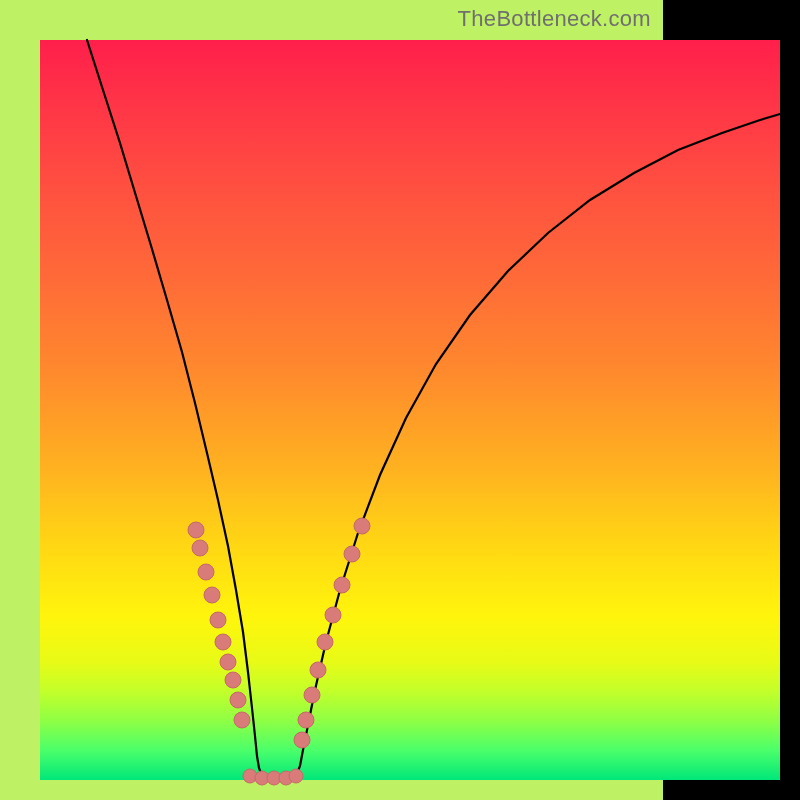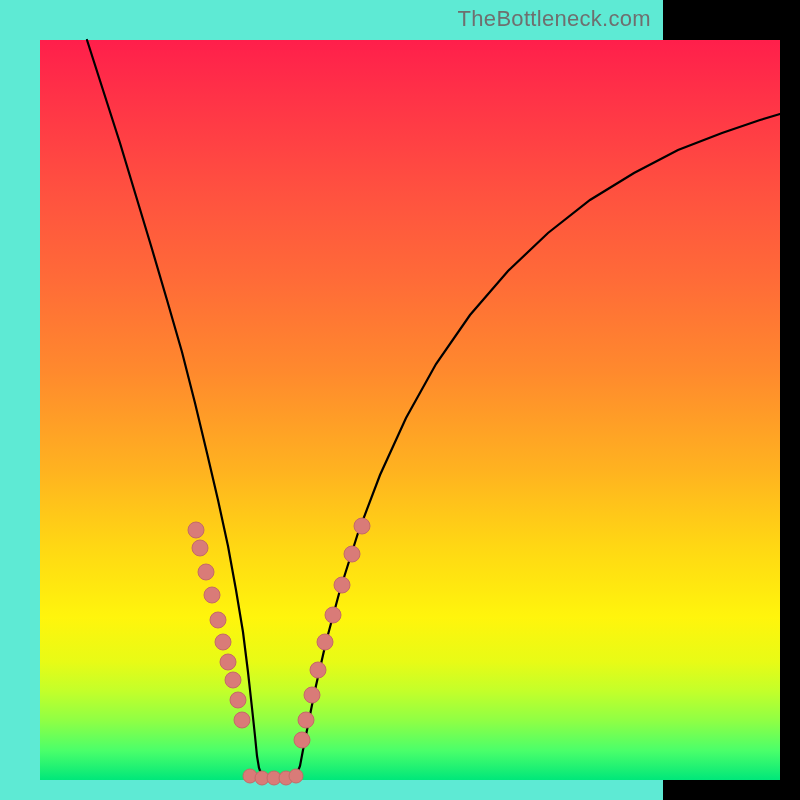--- a/index.html
+++ b/index.html
@@ -10,21 +10,21 @@
     background: #000;
     overflow: hidden;
     font-family: Arial, Helvetica, sans-serif;
   }
   .frame {
     position: absolute;
     left: 0;
     top: 0;
     width: 663px;
     height: 800px;
-    background: #5eead4;
+    background: #bef264;
   }
   .plot-area {
     position: absolute;
     left: 40px;
     top: 40px;
     width: 740px;
     height: 740px;
     
     background: linear-gradient(
       to bottom,

